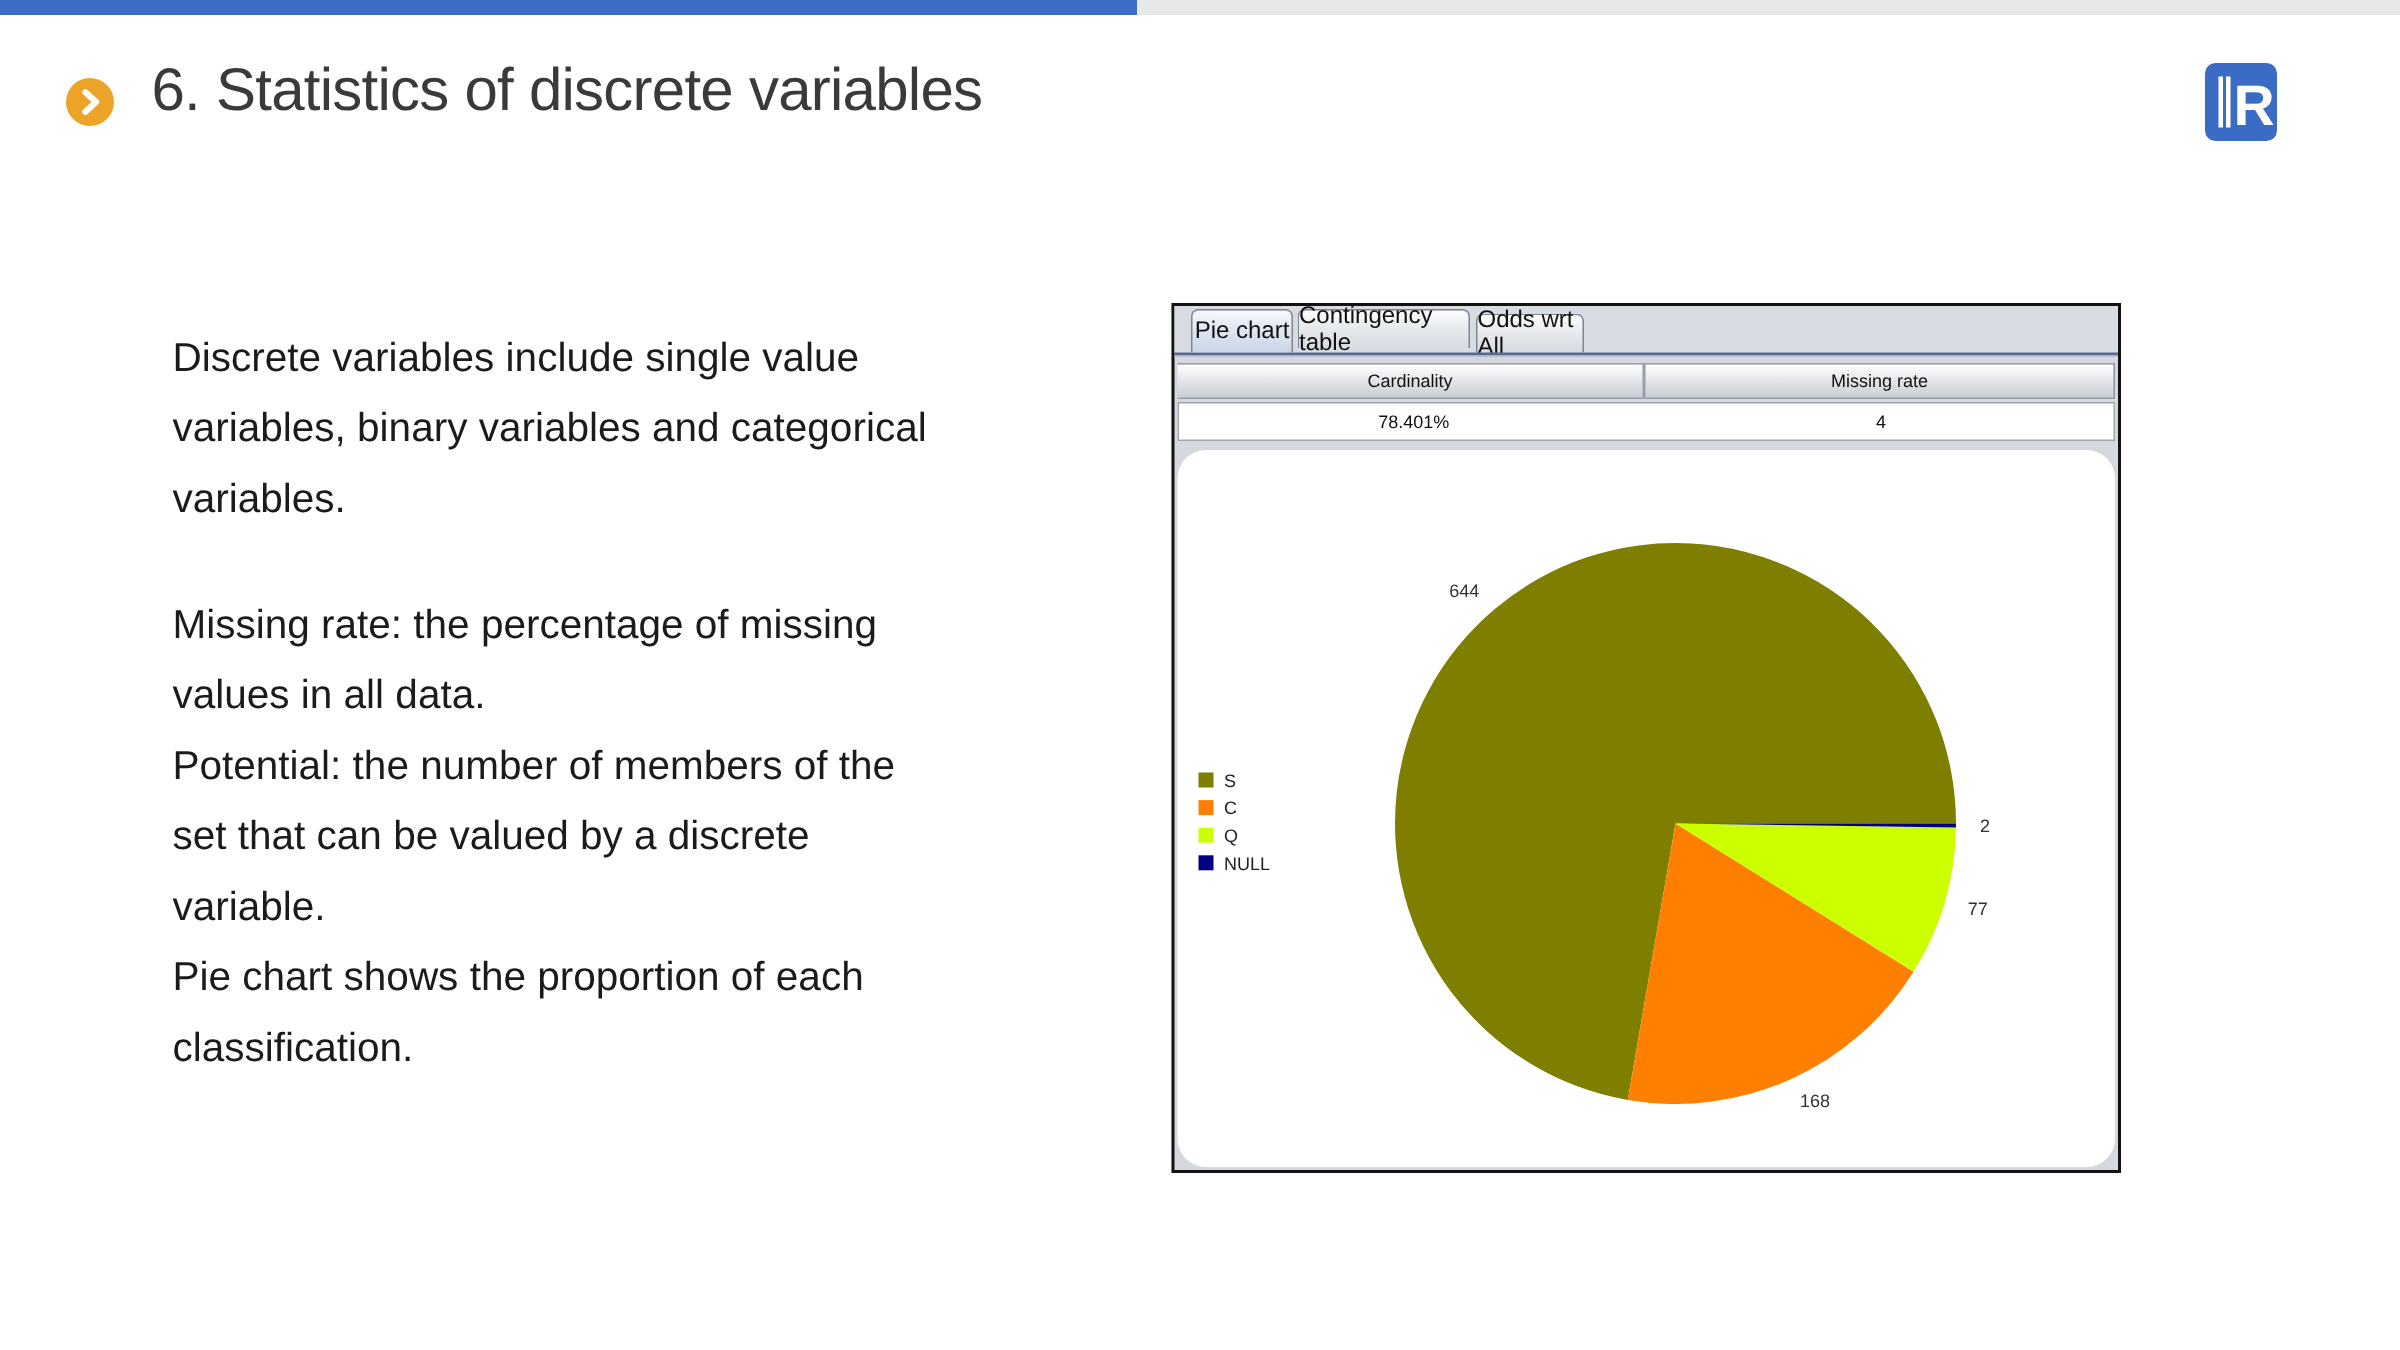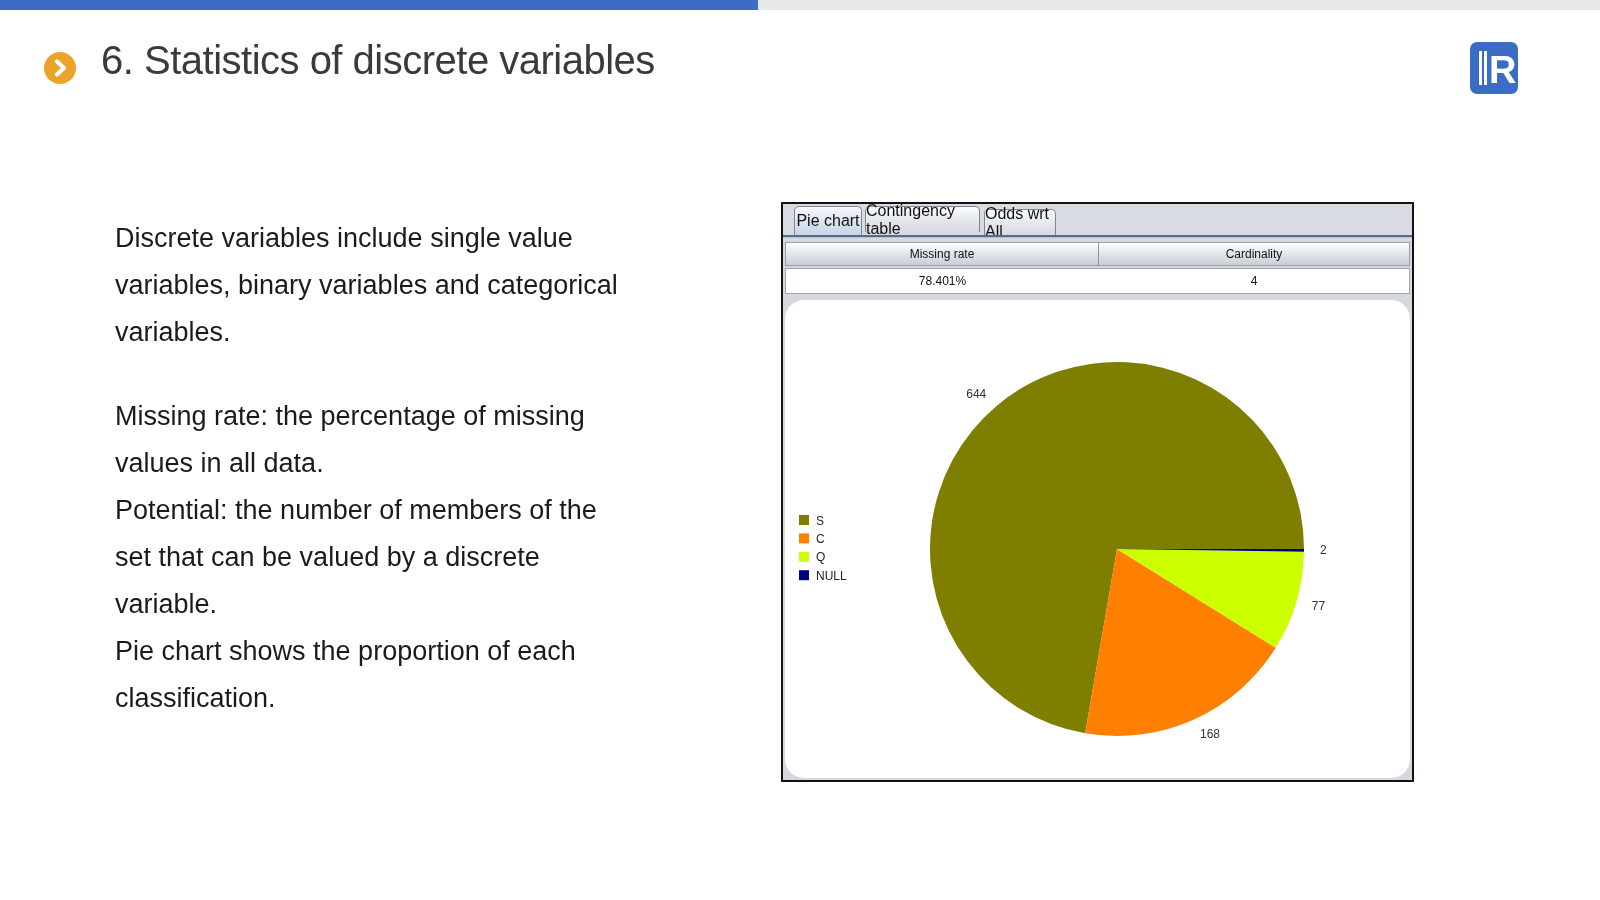--- a/index.html
+++ b/index.html
@@ -88,22 +88,22 @@
 <div id="panel" class="abs">
   <div id="tab-strip" class="abs">
     <div id="tab-0" class="tab">Pie chart</div>
     <div id="tab-1" class="tab">Contingency table</div>
     <div id="tab-2" class="tab">Odds wrt All</div>
   </div>
   <div id="tab-sep-dark" class="abs"></div>
   <div id="tab-sep-light" class="abs"></div>
 
   <div id="stats-header" class="abs">
+    <div class="hdr-cell second">Cardinality</div>
     <div class="hdr-cell first">Missing rate</div>
-    <div class="hdr-cell second">Cardinality</div>
   </div>
   <div id="stats-values" class="abs">
     <div class="val-cell first">78.401%</div>
     <div class="val-cell second">4</div>
   </div>
 
   <div id="chart-area" class="abs">
     <svg id="pie-svg" width="625" height="478" viewBox="0 0 625 478">
         <path d="M 332 249 L 519.00 249.00 A 187 187 0 1 0 300.18 433.27 Z" fill="#7e7e00"></path>
         <text x="201.24" y="97.72" text-anchor="end" class="slice-label">644</text>

